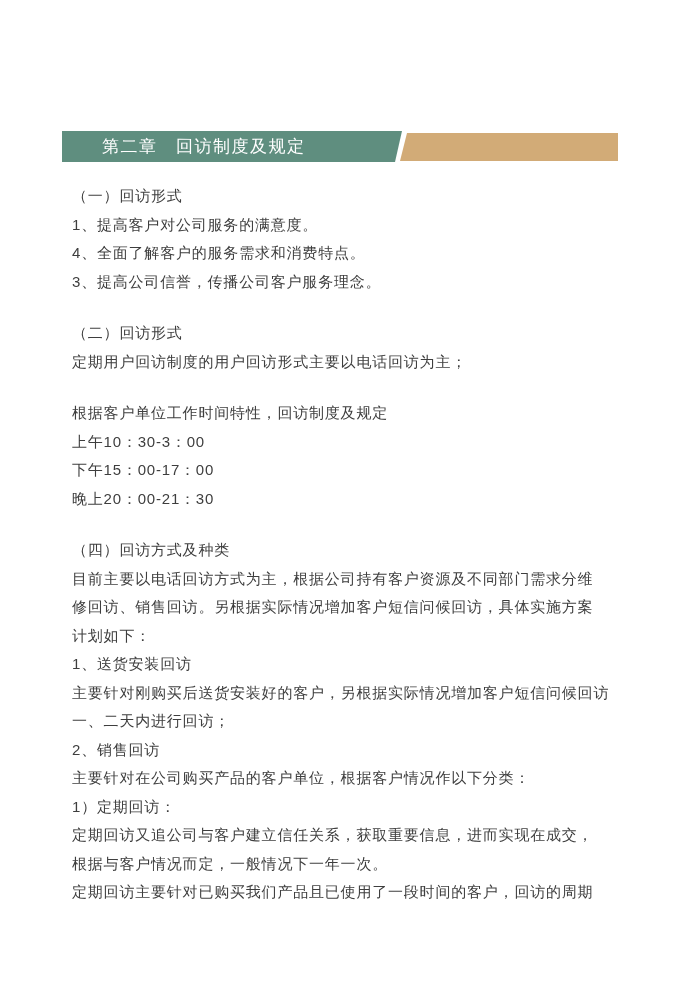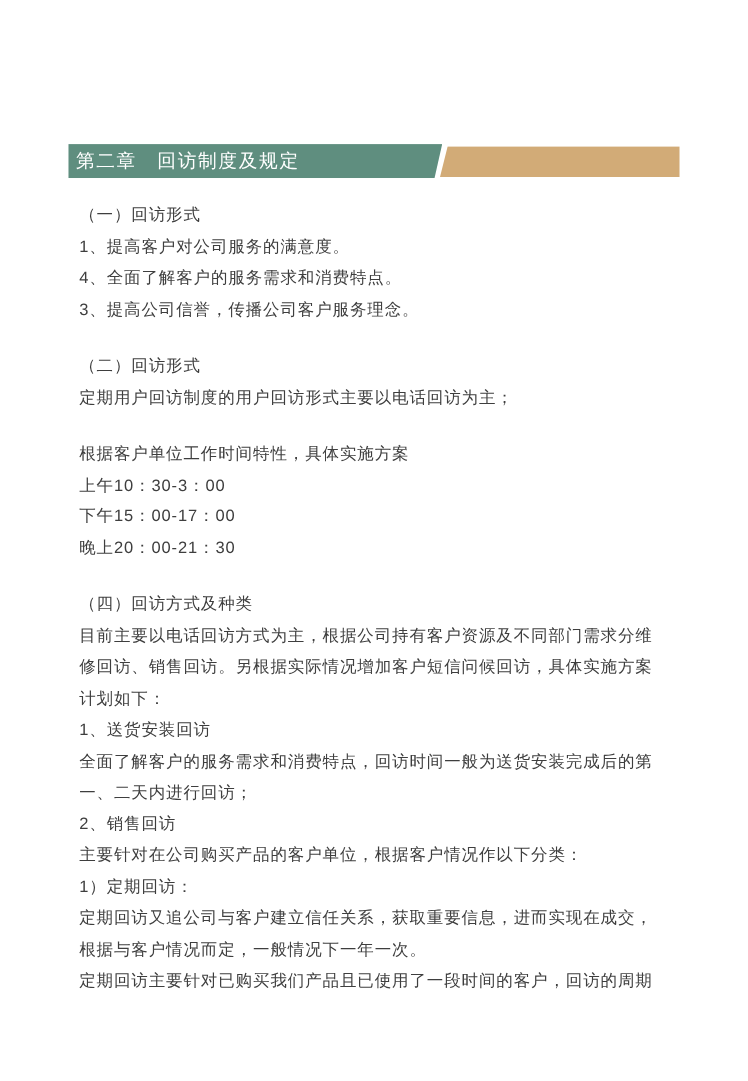--- a/index.html
+++ b/index.html
@@ -28,21 +28,21 @@
     height: 31px;
   }
   .banner-teal {
     position: absolute;
     left: 0;
     top: 0;
     width: 340px;
     height: 31px;
     clip-path: polygon(0 0, 100% 0, calc(100% - 7px) 100%, 0 100%);
     box-sizing: border-box;
-    padding-left: 7px;
+    padding-left: 40px;
     font-size: 17px;
     line-height: 31px;
     letter-spacing: 1.5px;
     color: #ffffff;
     background: var(--teal, #5f8e7f);
   }
   .banner-accent {
     position: absolute;
     left: 338px;
     top: 2px;
@@ -84,32 +84,32 @@
         <div class="line heading">（一）回访形式</div>
         <div class="line">1、提高客户对公司服务的满意度。</div>
         <div class="line">4、全面了解客户的服务需求和消费特点。</div>
         <div class="line">3、提高公司信誉，传播公司客户服务理念。</div>
       </section>
       <section class="section">
         <div class="line heading">（二）回访形式</div>
         <div class="line">定期用户回访制度的用户回访形式主要以电话回访为主；</div>
       </section>
       <section class="section">
-        <div class="line">根据客户单位工作时间特性，具体实施方案</div>
+        <div class="line">根据客户单位工作时间特性，回访制度及规定</div>
         <div class="line">上午10：30-3：00</div>
         <div class="line">下午15：00-17：00</div>
         <div class="line">晚上20：00-21：30</div>
       </section>
       <section class="section">
         <div class="line heading">（四）回访方式及种类</div>
         <div class="line">目前主要以电话回访方式为主，根据公司持有客户资源及不同部门需求分维</div>
         <div class="line">修回访、销售回访。另根据实际情况增加客户短信问候回访，具体实施方案</div>
         <div class="line">计划如下：</div>
         <div class="line">1、送货安装回访</div>
-        <div class="line">全面了解客户的服务需求和消费特点，回访时间一般为送货安装完成后的第</div>
+        <div class="line">主要针对刚购买后送货安装好的客户，另根据实际情况增加客户短信问候回访</div>
         <div class="line">一、二天内进行回访；</div>
         <div class="line">2、销售回访</div>
         <div class="line">主要针对在公司购买产品的客户单位，根据客户情况作以下分类：</div>
         <div class="line">1）定期回访：</div>
         <div class="line">定期回访又追公司与客户建立信任关系，获取重要信息，进而实现在成交，</div>
         <div class="line">根据与客户情况而定，一般情况下一年一次。</div>
         <div class="line">定期回访主要针对已购买我们产品且已使用了一段时间的客户，回访的周期</div>
       </section>
     </div>
 </div>

